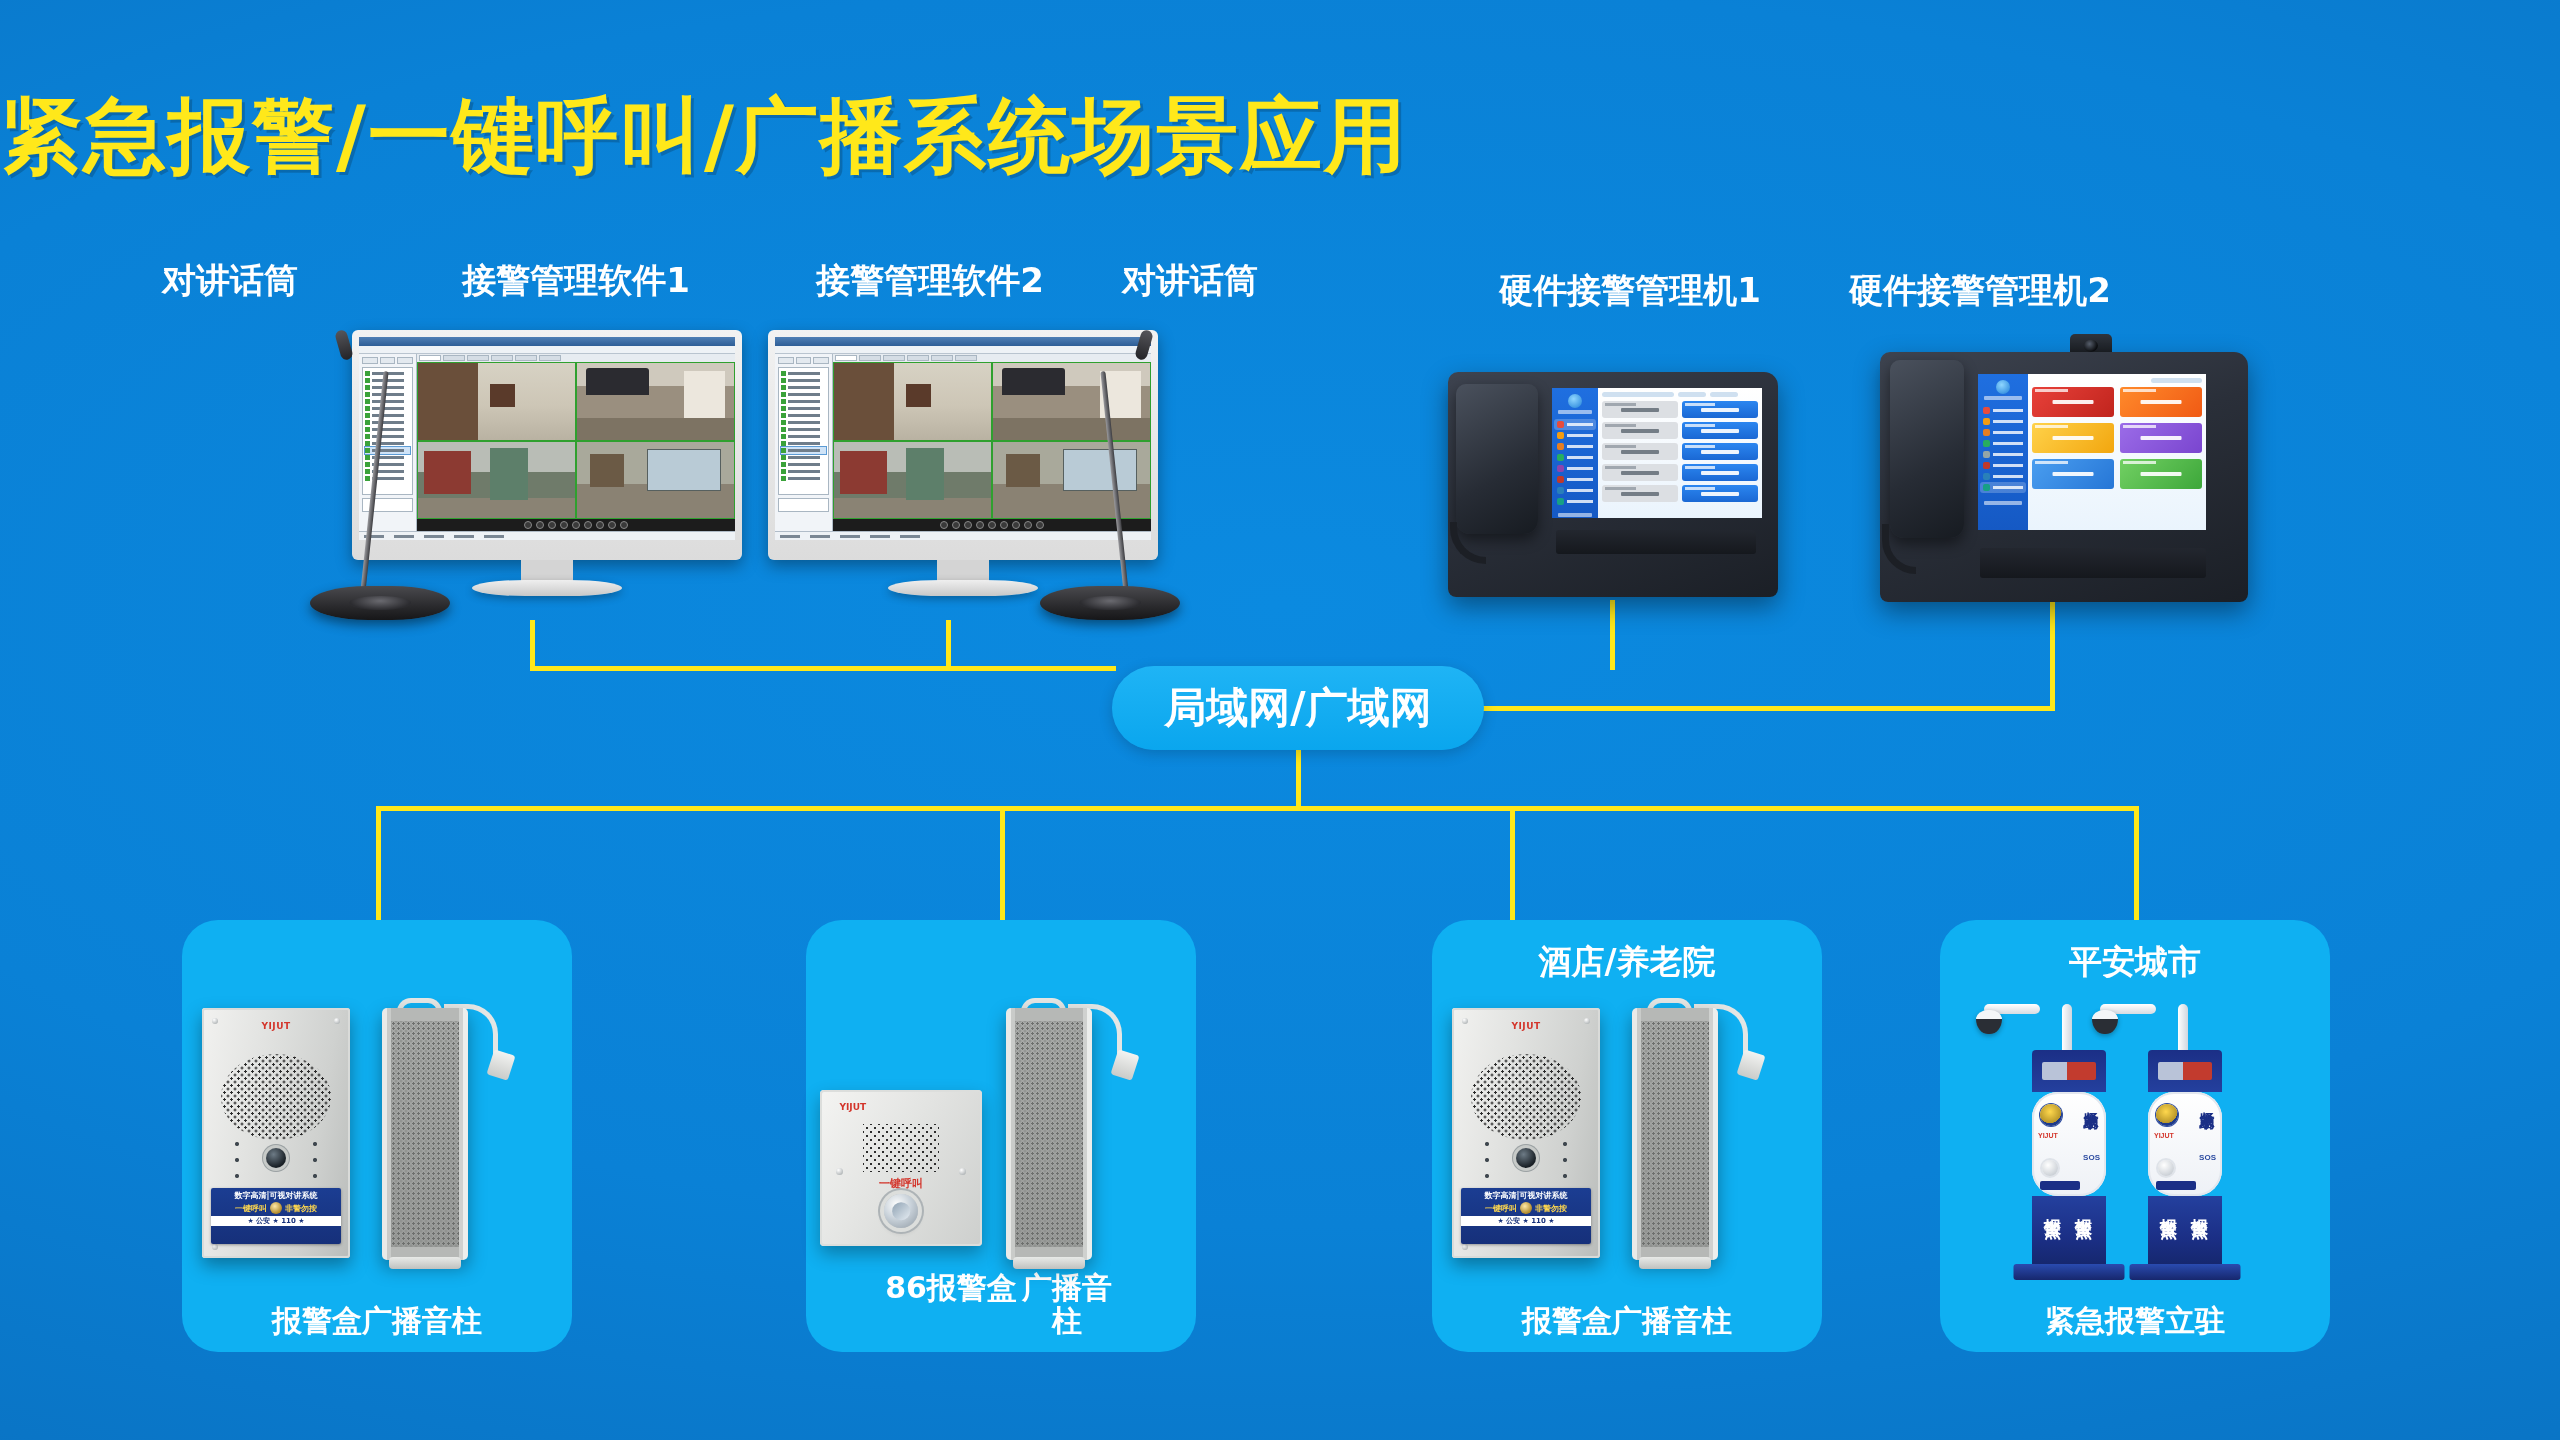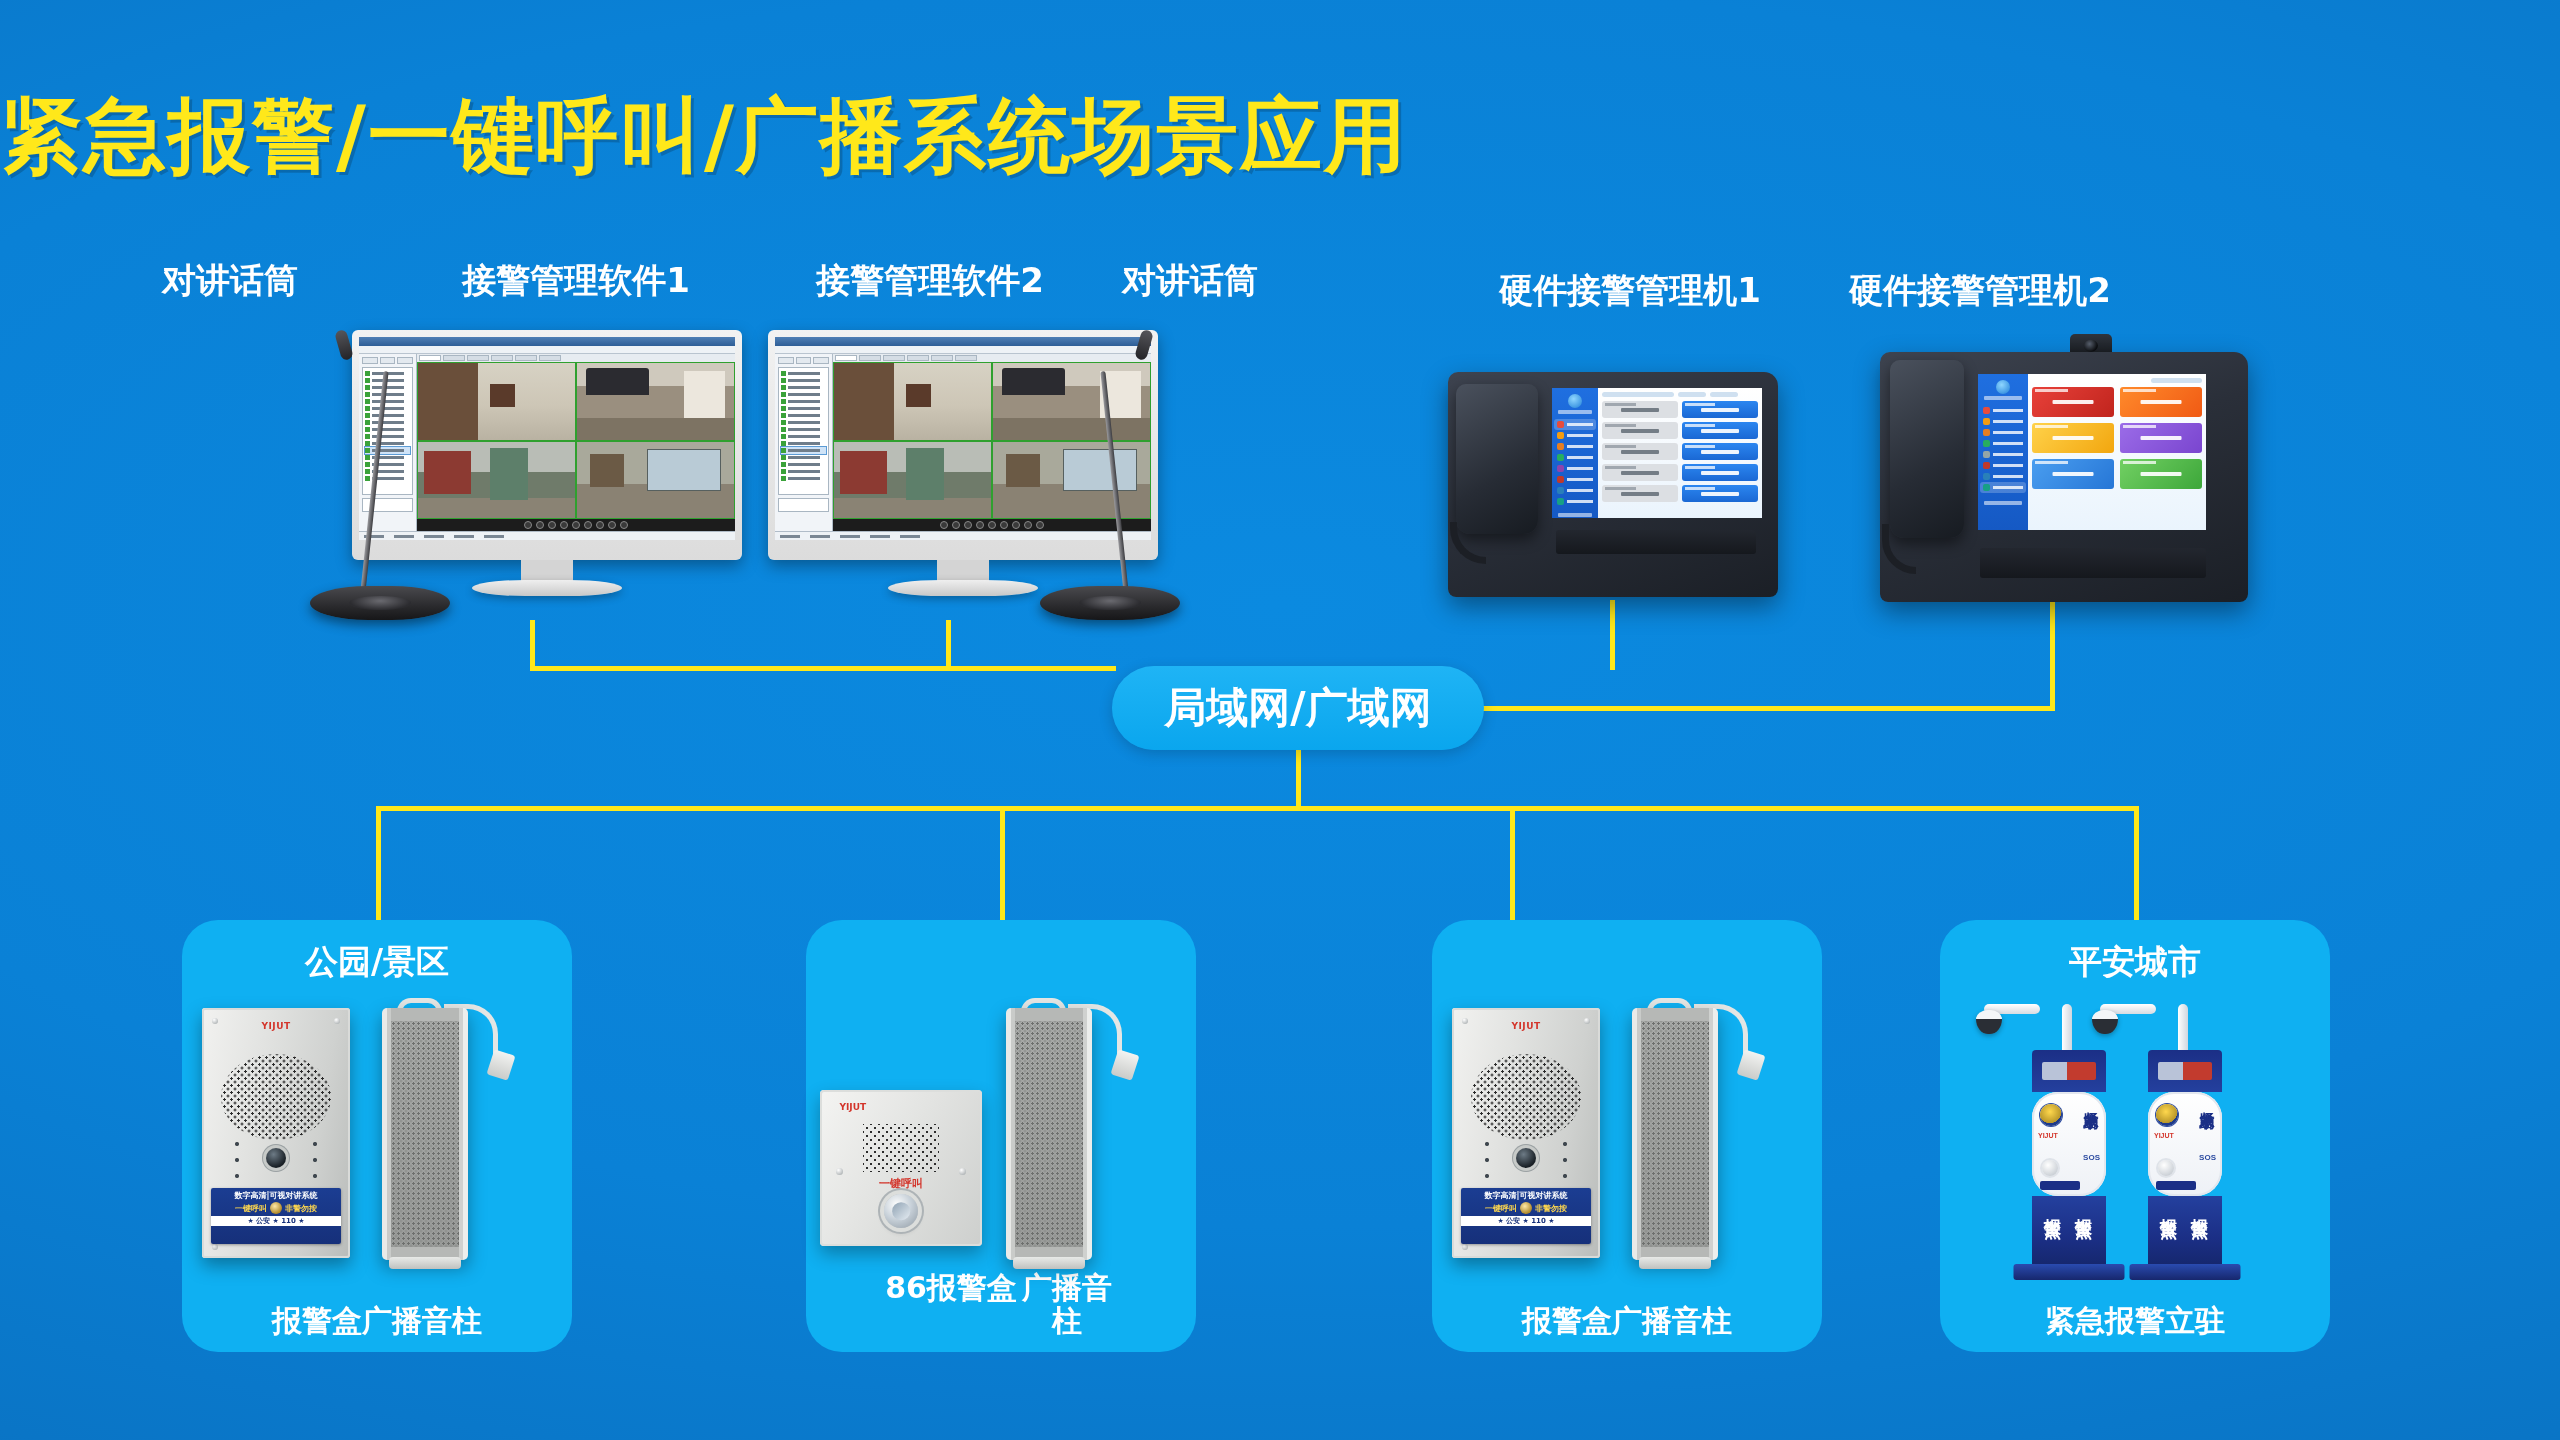--- a/index.html
+++ b/index.html
@@ -876,21 +876,20 @@
 <div class="netpill">局域网/广域网</div>
 
 <div class="wire v" style="left:1296px; top:750px; height:58px;"></div>
 <div class="wire h" style="left:376px; top:806px; width:1760px;"></div>
 <div class="wire v" style="left:376px; top:806px; height:118px;"></div>
 <div class="wire v" style="left:1000px; top:806px; height:118px;"></div>
 <div class="wire v" style="left:1510px; top:806px; height:118px;"></div>
 <div class="wire v" style="left:2134px; top:806px; height:118px;"></div>
 
 <div class="card" style="left:182px;">
-  <div class="card-title">公园/景区</div>
 
   <div class="abox" style="left:20px; top:88px; width:148px; height:250px;">
     <div class="abox-face"></div>
     <div class="screw" style="left:10px; top:10px;"></div>
     <div class="screw" style="right:10px; top:10px;"></div>
     <div class="screw" style="left:10px; bottom:8px;"></div>
     <div class="brand">YIJUT</div>
     <div class="mesh" style="top:46px; width:110px; height:86px;"></div>
     <div class="lens" style="top:140px; width:20px; height:20px;"></div>
     <div class="irs" style="top:134px; width:82px; justify-content:space-between;">
@@ -950,20 +949,21 @@
     <div class="spk-foot"></div>
   </div>
 
   <div class="card-foot">
     <span>86报警盒</span>
     <span style="max-width:100px">广播音柱</span>
   </div>
 </div>
 
 <div class="card" style="left:1432px;">
+  <div class="card-title">酒店/养老院</div>
 
   <div class="abox" style="left:20px; top:88px; width:148px; height:250px;">
     <div class="abox-face"></div>
     <div class="screw" style="left:10px; top:10px;"></div>
     <div class="screw" style="right:10px; top:10px;"></div>
     <div class="screw" style="left:10px; bottom:8px;"></div>
     <div class="brand">YIJUT</div>
     <div class="mesh" style="top:46px; width:110px; height:86px;"></div>
     <div class="lens" style="top:140px; width:20px; height:20px;"></div>
     <div class="irs" style="top:134px; width:82px; justify-content:space-between;">

